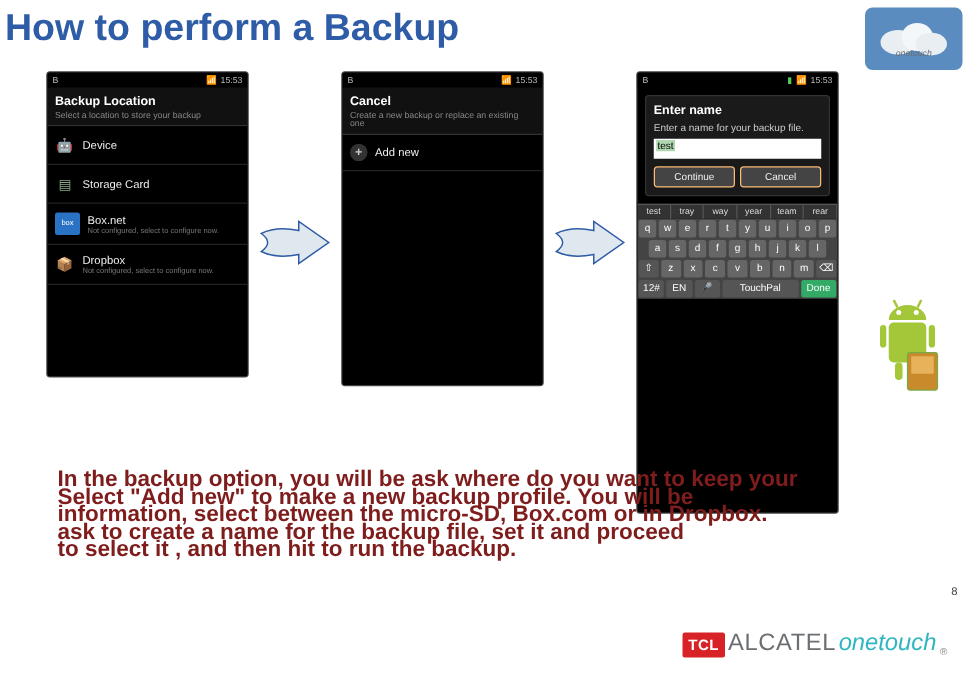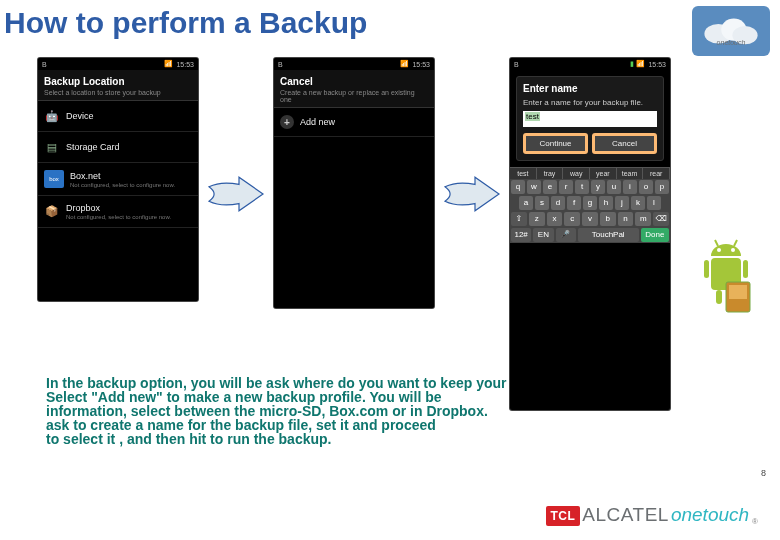--- a/index.html
+++ b/index.html
@@ -24,31 +24,31 @@
 .arrow{width:60px;height:60px;align-self:center;margin-top:-80px}
 .arrow svg{width:100%;height:100%}
 .plus{width:14px;height:14px;border-radius:50%;background:#333;color:#ccc;display:flex;align-items:center;justify-content:center;font-size:10px;font-weight:bold}
 .phone3{height:352px}
 .dialog{background:#1a1a1a;margin:6px;border-radius:3px;padding:6px;border:1px solid #333}
 .dialog .dt{color:#fff;font-size:10px;font-weight:bold;margin-bottom:4px}
 .dialog .dm{color:#ccc;font-size:8px;margin-bottom:4px}
 .dialog .inp{background:#fff;height:14px;font-size:8px;padding:1px 2px;color:#000}
 .dialog .inp .sel{background:#afd7af;display:inline-block;padding:0 1px}
 .dbtns{display:flex;gap:4px;margin-top:6px}
-.dbtns button{flex:1;background:#444;color:#eee;border:3px solid #fdba74;border-radius:3px;font-size:8px;padding:3px 0}
+.dbtns button{flex:1;background:#444;color:#eee;border:1px solid #fdba74;border-radius:3px;font-size:8px;padding:3px 0}
 .sugg{background:#333;display:flex;font-size:7px;color:#ddd;border-top:1px solid #555}
 .sugg span{flex:1;text-align:center;padding:2px 0;border-right:1px solid #555}
 .kbd{background:#444}
 .krow{display:flex}
 .krow .k{flex:1;margin:1px;background:#666;color:#fff;text-align:center;font-size:8px;border-radius:2px;min-height:14px;line-height:14px}
 .krow .k.d{background:#555}
 .krow .k.done{background:#3a6;flex:1.4}
 .mascot{position:absolute;right:24px;top:232px;width:60px;height:90px}
 .mascot svg{width:100%;height:100%}
-.bodytext{position:absolute;left:46px;top:376px;width:640px;font-size:14px;font-weight:bold;line-height:14px;text-align:justify;color:#0f766e}
+.bodytext{position:absolute;left:46px;top:376px;width:640px;font-size:18px;font-weight:bold;line-height:14px;text-align:justify;color:#7f1d1d}
 .pageno{position:absolute;right:14px;bottom:62px;font-size:9px;color:#444}
 .footer{position:absolute;right:22px;bottom:14px;height:36px;display:flex;align-items:flex-end;gap:2px}
 .tcl{background:#d72228;color:#fff;font-weight:bold;font-size:12px;padding:3px 5px;border-radius:2px;letter-spacing:.5px}
 .alcatel{font-size:19px;color:#6b6f72;letter-spacing:.5px}
 .ot{font-size:19px;color:#2fb6c2;font-style:italic}
 .reg{font-size:8px;color:#888;margin-left:1px}
 </style>
 </head>
 <body>
 <div class="page">

